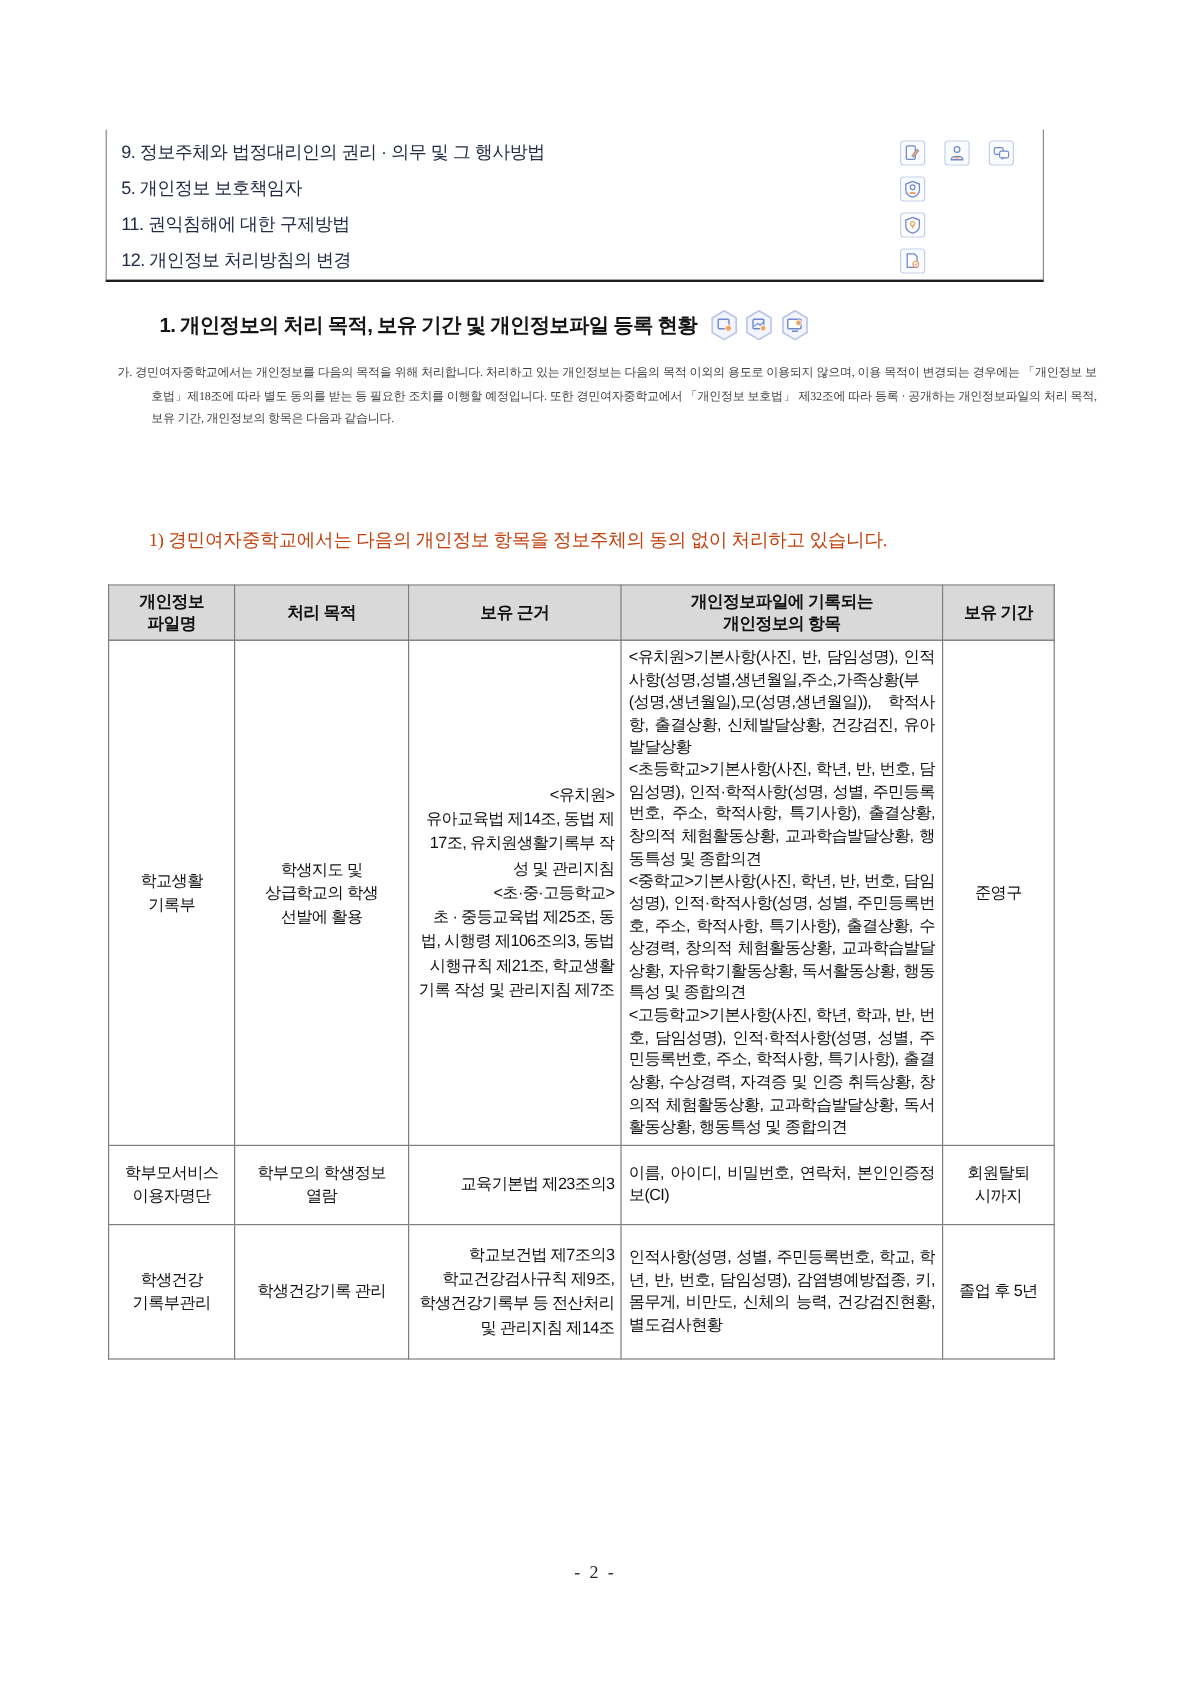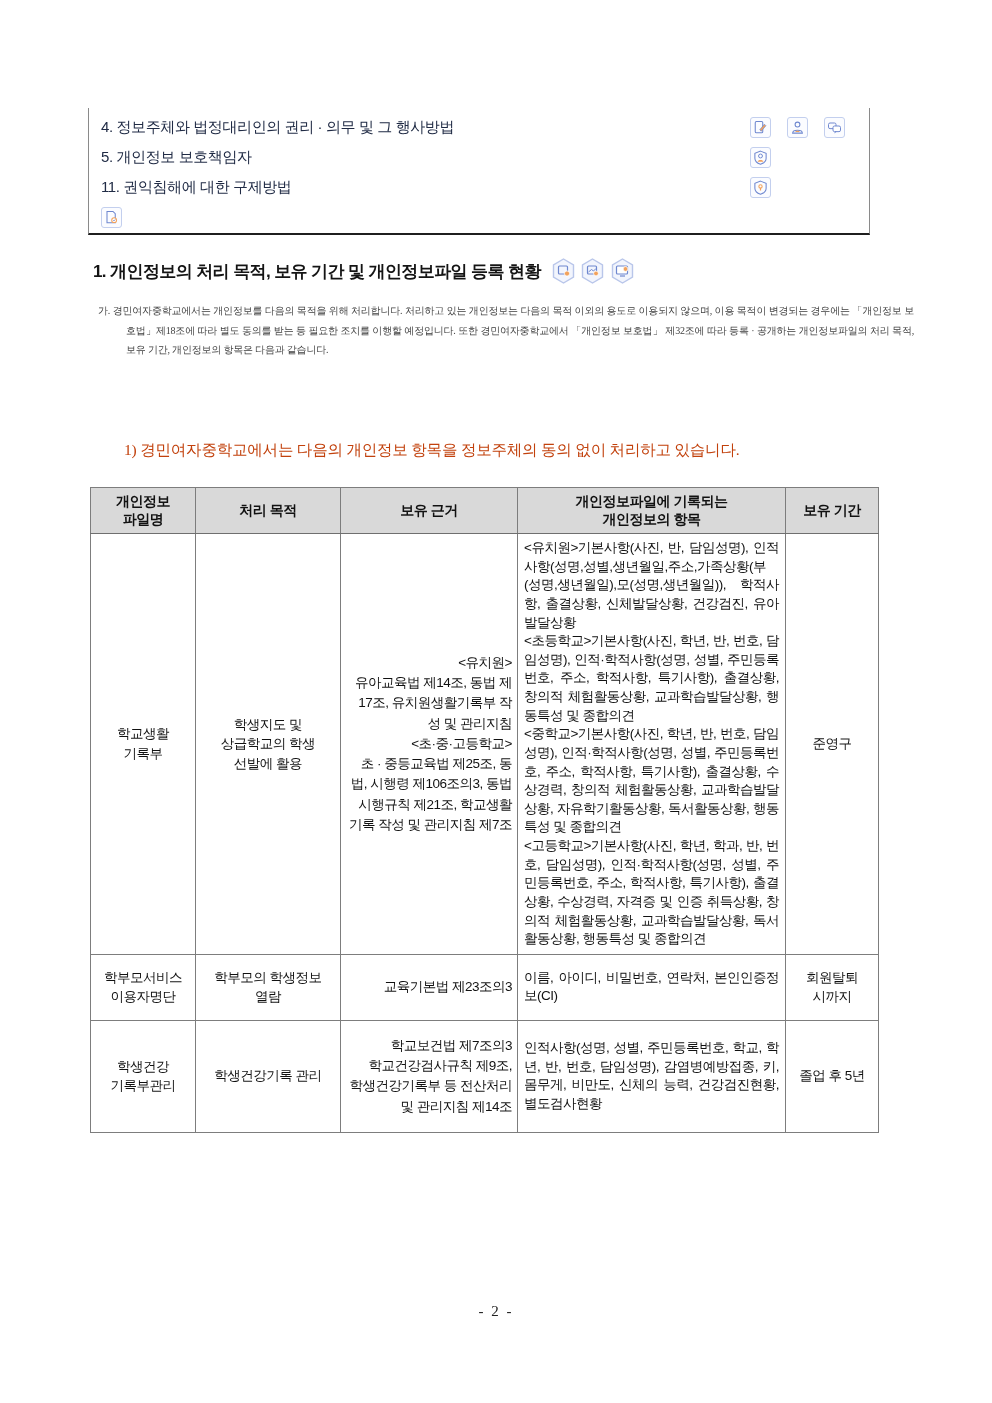--- a/index.html
+++ b/index.html
@@ -30,21 +30,21 @@
     width:21px; height:21px; border:1px solid #c3cfee; border-radius:3px;
     background:#fbfcff; display:flex; align-items:center; justify-content:center;
   }
 
   
   .section-heading {
     position:absolute; left:93px; top:258px;
     display:flex; align-items:center; gap:6px;
   }
   .section-heading .title {
-    font-size:17px; font-weight:bold; color:#141414; letter-spacing:-0.6px;
+    font-size:17px; font-weight:bold; color:#141414; letter-spacing:-0.6px;margin-left:40px;
   }
   .hex-icons { display:flex; gap:4px; margin-left:4px; }
 
   
   .intro {
     position:absolute; left:98px; top:301px; width:816px;
     font-family:"Liberation Serif", serif;
     font-size:10px; line-height:1.95; text-align:justify;
     color:#404040; letter-spacing:-0.2px;
     padding-left:28px; text-indent:-28px;
@@ -87,21 +87,21 @@
 
   svg { display:block; }
 </style>
 </head>
 <body>
 
 <div class="page">
 
   <div class="toc-box">
     <div class="toc-row">
-      <span class="toc-label">4.  정보주체와 법정대리인의 권리 · 의무 및 그 행사방법</span>
+      <span class="toc-label">9.  정보주체와 법정대리인의 권리 · 의무 및 그 행사방법</span>
       <span class="toc-icons">
         <span class="icon-btn">
           <svg width="15" height="15" viewBox="0 0 20 20">
               <rect x="3" y="2" width="10" height="15" rx="1.5" fill="none" stroke="#6e87cf" stroke-width="1.4"></rect>
               <path d="M9 13 L15.2 5.6 L17.2 7.6 L11 15 Z" fill="#f2a25c" stroke="#6e87cf" stroke-width="0.9"></path>
             </svg>
         </span>
         <span class="icon-btn">
           <svg width="15" height="15" viewBox="0 0 20 20">
               <circle cx="10" cy="6" r="3.2" fill="none" stroke="#6e87cf" stroke-width="1.4"></circle>
@@ -136,20 +136,21 @@
         <span class="icon-btn">
           <svg width="15" height="15" viewBox="0 0 20 20">
               <path d="M10 1.5 L17.5 4.5 V11 C17.5 15 14 17.8 10 19 C6 17.8 2.5 15 2.5 11 V4.5 Z" fill="none" stroke="#6e87cf" stroke-width="1.4"></path>
               <circle cx="10" cy="8.5" r="2.2" fill="none" stroke="#f2a25c" stroke-width="1.4"></circle>
               <path d="M10 10.5 V14" stroke="#f2a25c" stroke-width="1.6"></path>
             </svg>
         </span>
       </span>
     </div>
     <div class="toc-row">
+      <span class="toc-label">12.  개인정보 처리방침의 변경</span>
       <span class="toc-icons" style="margin-right:88px;">
         <span class="icon-btn">
           <svg width="15" height="15" viewBox="0 0 20 20">
               <path d="M4 2 H12 L15 5 V17 H4 Z" fill="none" stroke="#6e87cf" stroke-width="1.4"></path>
               <circle cx="13.5" cy="13.5" r="3.2" fill="#fff" stroke="#f2a25c" stroke-width="1.4"></circle>
               <path d="M12.3 13.5 L13.3 14.6 L15 12.6" fill="none" stroke="#6e87cf" stroke-width="1.1"></path>
             </svg>
         </span>
       </span>
     </div>

